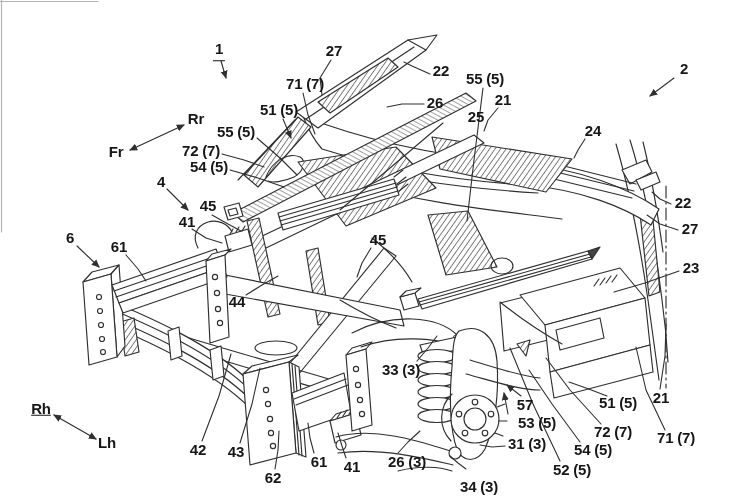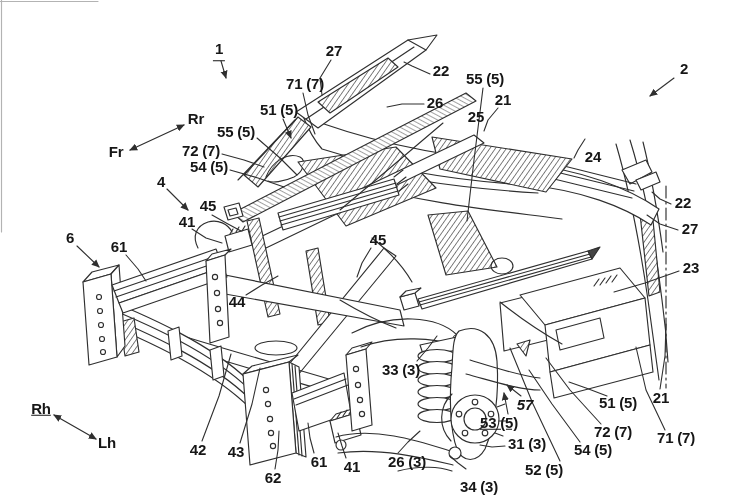--- a/index.html
+++ b/index.html
@@ -261,41 +261,41 @@
       <div class="ref-label" style="left: 441px; top: 71px;">22</div>
       <div class="ref-label" style="left: 305px; top: 84px;">71 (7)</div>
       <div class="ref-label" style="left: 279px; top: 110px;">51 (5)</div>
       <div class="ref-label" style="left: 236px; top: 132px;">55 (5)</div>
       <div class="ref-label" style="left: 201px; top: 151px;">72 (7)</div>
       <div class="ref-label" style="left: 209px; top: 167px;">54 (5)</div>
       <div class="ref-label" style="left: 435px; top: 103px;">26</div>
       <div class="ref-label" style="left: 476px; top: 117px;">25</div>
       <div class="ref-label" style="left: 485px; top: 79px;">55 (5)</div>
       <div class="ref-label" style="left: 503px; top: 100px;">21</div>
-      <div class="ref-label" style="left: 593px; top: 131px; margin-top: 26px;">24</div>
+      <div class="ref-label" style="left: 593px; top: 131px;">24</div>
       <div class="ref-label" style="left: 161px; top: 182px;">4</div>
       <div class="ref-label" style="left: 208px; top: 206px;">45</div>
       <div class="ref-label" style="left: 187px; top: 222px;">41</div>
       <div class="ref-label" style="left: 70px; top: 238px;">6</div>
       <div class="ref-label" style="left: 119px; top: 247px;">61</div>
       <div class="ref-label" style="left: 683px; top: 203px;">22</div>
       <div class="ref-label" style="left: 690px; top: 229px;">27</div>
       <div class="ref-label" style="left: 691px; top: 268px;">23</div>
       <div class="ref-label" style="left: 378px; top: 240px;">45</div>
       <div class="ref-label" style="left: 237px; top: 302px;">44</div>
       <div class="ref-label" style="left: 401px; top: 370px;">33 (3)</div>
-      <div class="ref-label" style="left: 525px; top: 405px; font-style: italic;">57</div>
-      <div class="ref-label" style="left: 499px; top: 423px; text-decoration: underline;">53 (5)</div>
+      <div class="ref-label" style="left: 525px; top: 405px;">57</div>
+      <div class="ref-label" style="left: 537px; top: 423px;">53 (5)</div>
       <div class="ref-label" style="left: 618px; top: 403px;">51 (5)</div>
       <div class="ref-label" style="left: 661px; top: 398px;">21</div>
       <div class="ref-label" style="left: 613px; top: 432px;">72 (7)</div>
       <div class="ref-label" style="left: 676px; top: 438px;">71 (7)</div>
       <div class="ref-label" style="left: 593px; top: 450px;">54 (5)</div>
       <div class="ref-label" style="left: 527px; top: 444px;">31 (3)</div>
-      <div class="ref-label" style="left: 544px; top: 470px;">52 (5)</div>
+      <div class="ref-label" style="left: 572px; top: 470px;">52 (5)</div>
       <div class="ref-label" style="left: 479px; top: 487px;">34 (3)</div>
       <div class="ref-label" style="left: 407px; top: 462px;">26 (3)</div>
       <div class="ref-label" style="left: 198px; top: 450px;">42</div>
       <div class="ref-label" style="left: 236px; top: 452px; text-align: right;">43</div>
       <div class="ref-label" style="left: 273px; top: 478px;">62</div>
       <div class="ref-label" style="left: 319px; top: 462px;">61</div>
       <div class="ref-label" style="left: 352px; top: 467px;">41</div>
       <div class="ref-label" style="left: 196px; top: 119px;">Rr</div>
       <div class="ref-label" style="left: 116px; top: 152px;">Fr</div>
       <div class="ref-label" style="left: 41px; top: 409px; text-decoration: underline;">Rh</div>

